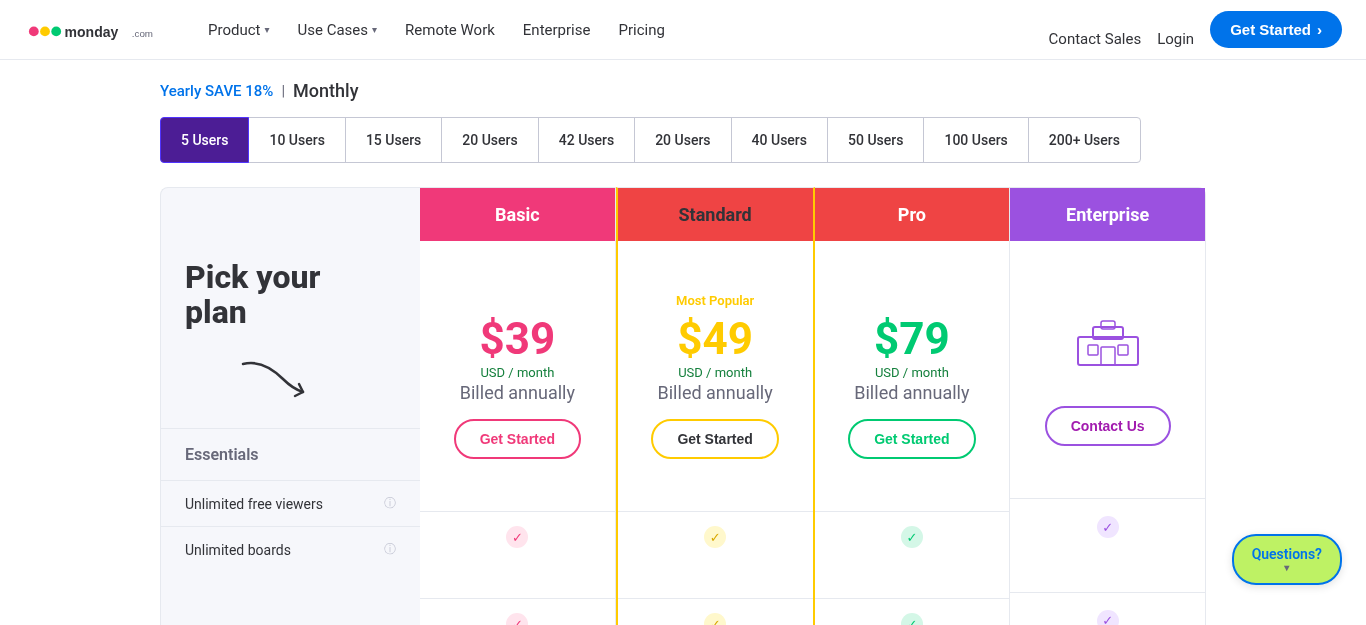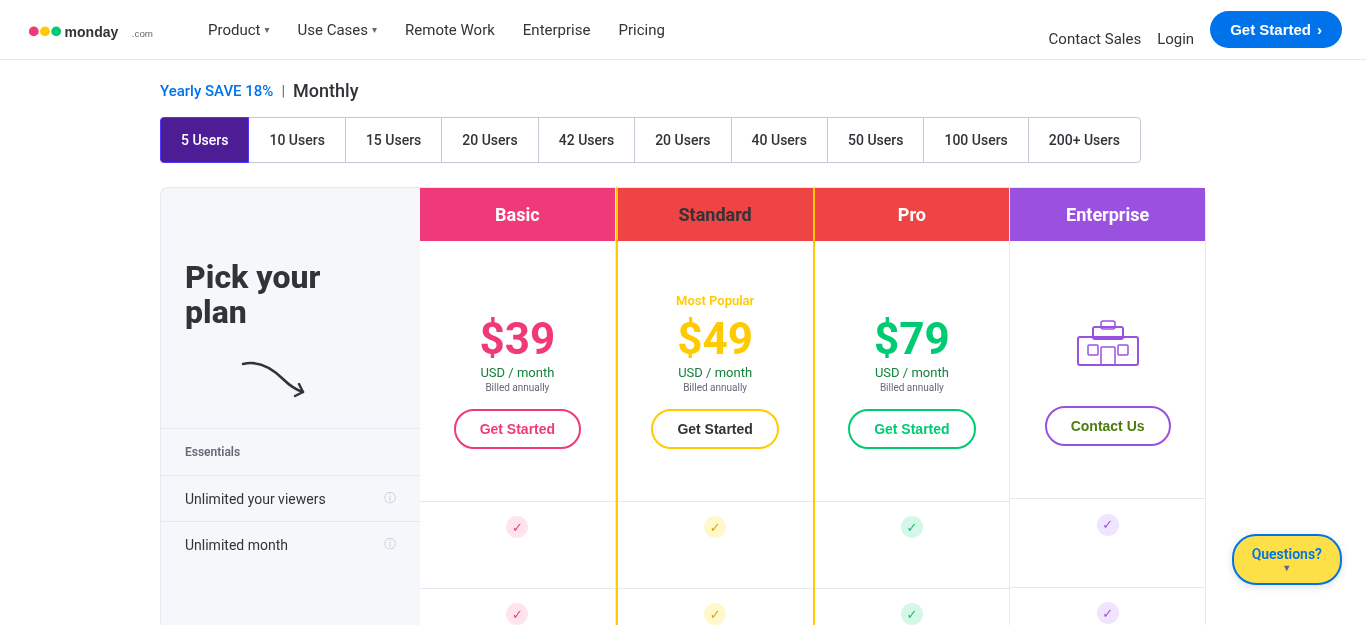--- a/index.html
+++ b/index.html
@@ -57,21 +57,21 @@
       border-right: none; border-radius: 8px 0 0 0;
     }
     .pick-plan-box {
       padding: 40px 24px 24px;
       min-height: 240px;
       display: flex; flex-direction: column; justify-content: flex-end; align-items: flex-start;
     }
     .pick-plan-title { font-size: 32px; font-weight: 800; color: #323338; line-height: 1.1; margin-bottom: 24px; }
     .arrow-svg { margin-left: 48px; }
     .essentials-header {
-      padding: 16px 24px; font-size: 12px; font-weight: 600; color: #676879;
+      padding: 16px 24px; font-size: 16px; font-weight: 600; color: #676879;
       border-top: 1px solid #e6e9ef;
     }
     .feature-row {
       display: flex; align-items: center; justify-content: space-between;
       padding: 14px 24px; border-top: 1px solid #e6e9ef; font-size: 14px; color: #323338;
     }
     .feature-info { font-size: 12px; color: #c5c7d4; margin-left: 4px; }
 
     
     .plans-wrapper { display: flex; flex: 1; }
@@ -89,50 +89,50 @@
     .plan-enterprise .plan-header { background: #9b51e0; }
 
     .plan-body { padding: 16px; display: flex; flex-direction: column; align-items: center; flex: 1; }
     .most-popular { font-size: 13px; font-weight: 600; color: #ffcb00; margin-bottom: 4px; height: 20px; }
     .plan-price { font-size: 44px; font-weight: 700; line-height: 1; }
     .plan-basic .plan-price { color: #f03979; }
     .plan-standard .plan-price { color: #ffcb00; }
     .plan-pro .plan-price { color: #00ca72; }
 
     .plan-usd { font-size: 13px; color: #15803d; margin-top: 4px; }
-    .plan-billed { font-size: 10px; color: #676879; margin-top: 2px; }
+    .plan-billed { font-size: 18px; color: #676879; margin-top: 2px; }
     .plan-cta {
       margin-top: 16px; border-radius: 24px; padding: 10px 24px;
       font-size: 14px; font-weight: 600; cursor: pointer; background: #fff;
       white-space: nowrap;
     }
     .plan-basic .plan-cta { border: 2px solid #f03979; color: #f03979; }
     .plan-standard .plan-cta { border: 2px solid #ffcb00; color: #323338; }
     .plan-pro .plan-cta { border: 2px solid #00ca72; color: #00ca72; }
-    .plan-enterprise .plan-cta { border: 2px solid #9b51e0; color: #4d7c0f; }
+    .plan-enterprise .plan-cta { border: 2px solid #9b51e0; color: #a21caf; }
     .feature-cell {
       flex: 1; border-left: none; border-top: 1px solid #e6e9ef;
       display: flex; align-items: center; justify-content: center;
       padding: 14px; min-height: 48px;
     }
 
     
     .check { width: 22px; height: 22px; border-radius: 50%; display: flex; align-items: center; justify-content: center; font-size: 13px; }
     .check-red { background: #ffe4ed; color: #f03979; }
     .check-yellow { background: #fff8cc; color: #d9a800; }
     .check-green { background: #d4f7e7; color: #00ca72; }
     .check-purple { background: #f0e5ff; color: #9b51e0; }
 
     
     .enterprise-icon { color: #9b51e0; font-size: 28px; }
 
     
     .questions-bubble {
       position: fixed; bottom: 40px; right: 24px;
-      background: #fde047; border: 2px solid #0073ea; border-radius: 24px;
+      background: #bef264; border: 2px solid #0073ea; border-radius: 24px;
       padding: 10px 18px; font-size: 14px; color: #0073ea; font-weight: 600;
       cursor: pointer; display: flex; flex-direction: column; align-items: center;
       box-shadow: 0 2px 8px rgba(0,0,0,0.12);
     }
     .questions-chevron { font-size: 10px; color: #676879; }
 
     
     .plan-standard { border-left: 2px solid #ffcb00 !important; border-right: 2px solid #ffcb00 !important; }
   </style>
 </head>
@@ -209,25 +209,25 @@
         <span>Pick your</span><br>
         <span>plan</span>
       </div>
       <svg class="arrow-svg" width="80" height="50" viewBox="0 0 80 50" fill="none" xmlns="http://www.w3.org/2000/svg">
         <path d="M10 10 Q 30 5, 50 25 Q 60 35, 70 38" stroke="#323338" stroke-width="2.5" fill="none" stroke-linecap="round"></path>
         <path d="M62 42 L70 38 L66 30" stroke="#323338" stroke-width="2.5" fill="none" stroke-linecap="round" stroke-linejoin="round"></path>
       </svg>
     </div>
     <div class="essentials-header">Essentials</div>
     <div class="feature-row">
-      <span>Unlimited your viewers</span>
+      <span>Unlimited free viewers</span>
       <span class="feature-info">ⓘ</span>
     </div>
     <div class="feature-row">
-      <span>Unlimited month</span>
+      <span>Unlimited boards</span>
       <span class="feature-info">ⓘ</span>
     </div>
   </div>
 
   <div class="plans-wrapper">
 
     <div class="plan-col plan-basic">
       <div class="plan-header">Basic</div>
       <div class="plan-body">
         <div class="most-popular">&nbsp;</div>

